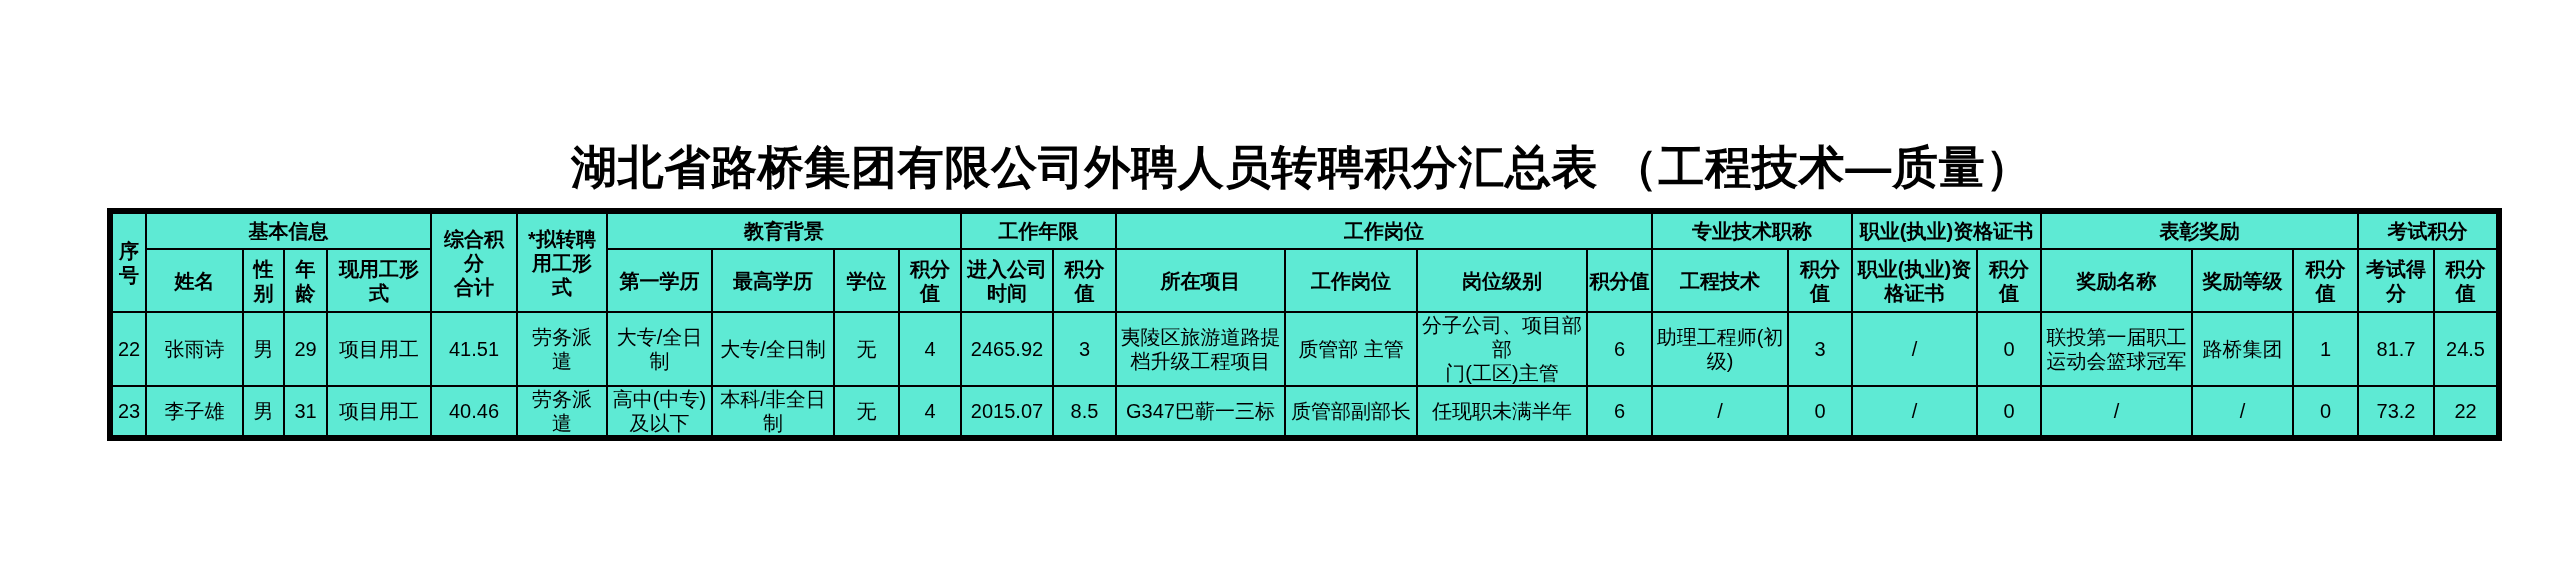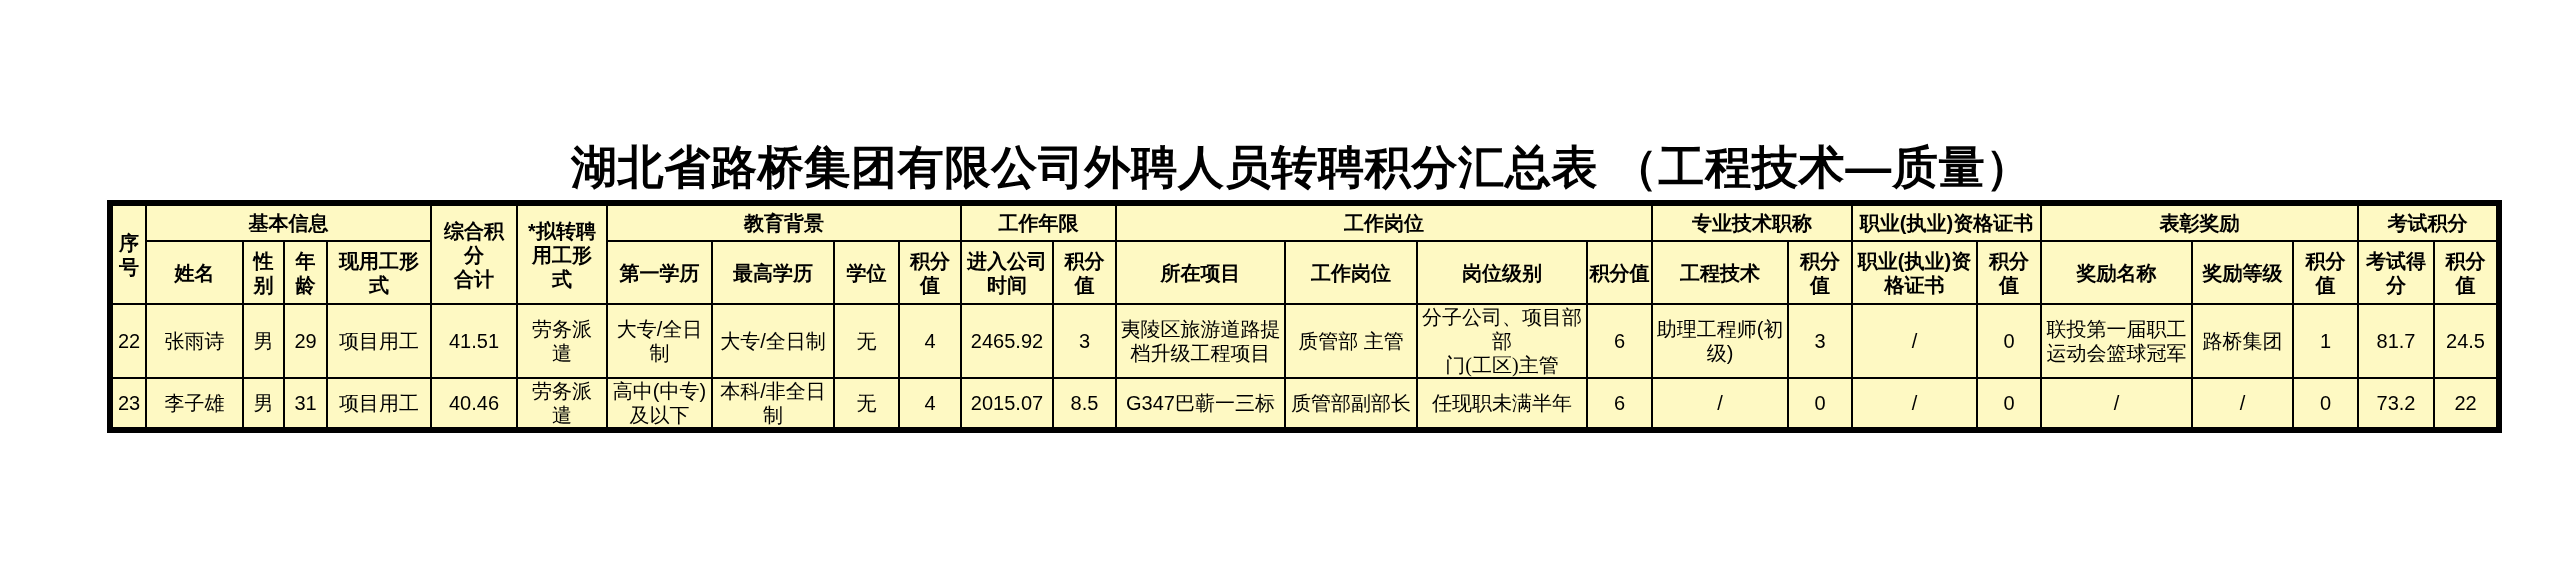--- a/index.html
+++ b/index.html
@@ -6,40 +6,40 @@
   body { width:2576px; height:576px; font-family:"Liberation Sans", sans-serif; color:#000; }
   .page { position:relative; width:2576px; height:460px; background:#fff; overflow:hidden; }
 
   .title {
     position:absolute; left:107px; top:137px; width:2389px;
     text-align:center; font-size:46px; font-weight:bold;
     white-space:nowrap; letter-spacing:0.7px;
   }
 
   table.score {
-    position:absolute; left:107px; top:200px; width:2389px;
+    position:absolute; left:107px; top:208px; width:2389px;
     border-collapse:collapse; table-layout:fixed;
     border:6.6px solid #000;
-    background:#fef9c3;
+    background:#5eead4;
   }
   .score th, .score td {
     border:2.2px solid #000;
     padding:0 1.5px;
     text-align:center; vertical-align:middle;
     font-size:20px; line-height:24px;
     white-space:pre-line;
     overflow:hidden;
     font-weight:normal;
   }
   .score th { font-weight:bold; }
   tr.gh { height:38px; }
   tr.sh { height:63px; }
   tr.dr { height:51px; }
   .b  { font-weight:bold; }
-  .sm { font-size:17.6px; line-height:22px;font-family:Liberation Serif, serif; }
+  .sm { font-size:17.6px; line-height:22px; }
 </style>
 </head>
 <body>
 
 <div class="page">
 
   <div class="title">湖北省路桥集团有限公司外聘人员转聘积分汇总表 （工程技术—质量）</div>
 
   <table class="score">
     <colgroup>

